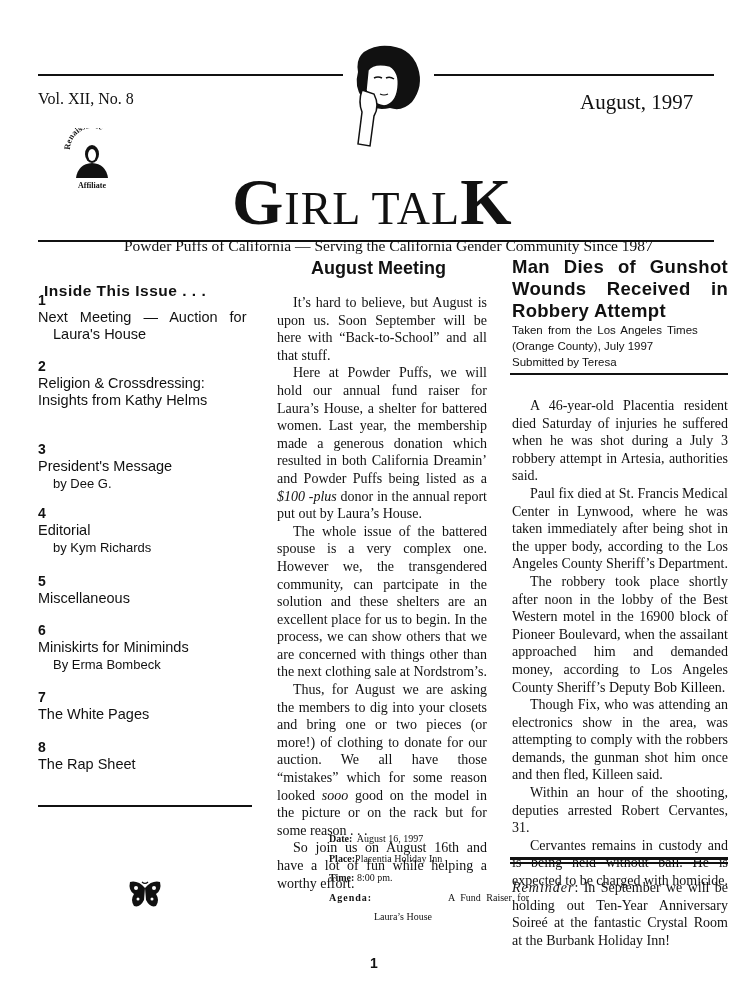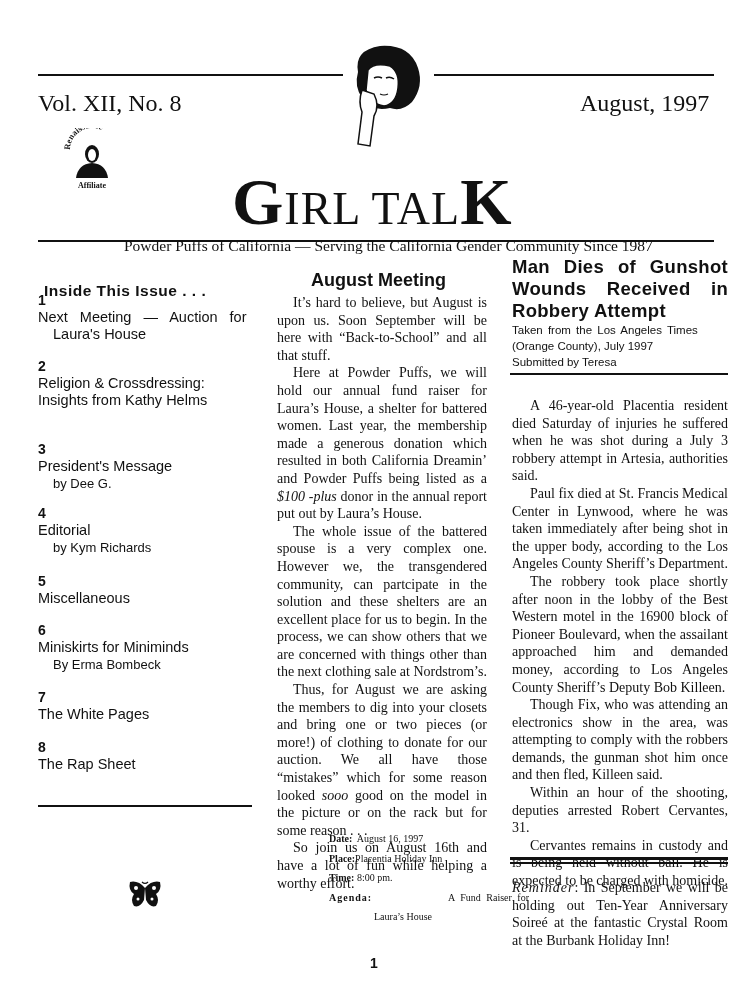--- a/index.html
+++ b/index.html
@@ -3,39 +3,39 @@
 <meta charset="utf-8">
 <style>
   html, body { margin: 0; padding: 0; background: #ffffff; }
   body { width: 751px; height: 1000px; position: relative; overflow: hidden; color: #111; font-family: "Liberation Serif", serif; }
   .abs { position: absolute; }
   .rule { position: absolute; background: #111; height: 2px; }
   .serif { font-family: "Liberation Serif", serif; }
   .sans { font-family: "Liberation Sans", sans-serif; margin-top: 24px; }
 
   
-  #vol { left: 38px; top: 90px; font-size: 24px; }
-  #date { left: 580px; top: 90px; font-size: 24px; }
+  #vol { left: 38px; top: 90px; font-size: 16px; }
+  #date { left: 580px; top: 90px; font-size: 21px; }
   #masthead { left: 232px; top: 150px; font-size: 46px; letter-spacing: 1px; font-weight: normal; line-height: 1; margin-top: 19px; }
   #masthead .big { font-size: 66px; font-weight: bold; }
   #masthead .k { font-size: 66px; font-weight: bold; }
   #tagline { left: 124px; top: 229px; font-size: 15.5px; margin-top: 8px; }
   #mona { left: 62px; top: 128px; width: 60px; height: 64px; }
   #woman { left: 340px; top: 42px; width: 85px; height: 108px; }
 
   
   #toc-title { left: 44px; top: 258px; font-size: 15.5px; font-weight: bold; letter-spacing: 0.5px; }
   .toc-item { position: absolute; left: 38px; width: 215px; font-family: "Liberation Sans", sans-serif; font-size: 14.5px; line-height: 17px; }
   .toc-num { font-weight: bold; font-size: 14px; }
   .toc-by { padding-left: 15px; font-size: 13px; }
   .toc-indent { padding-left: 15px; }
   #butterfly { left: 128px; top: 880px; width: 34px; height: 30px; }
 
   
-  #meet-title { left: 311px; top: 258px; font-size: 18px; font-weight: bold; font-family: "Liberation Sans", sans-serif; margin-top: 12px; }
+  #meet-title { left: 311px; top: 258px; font-size: 18px; font-weight: bold; font-family: "Liberation Sans", sans-serif; }
   #meet-body { left: 277px; top: 294px; width: 210px; font-size: 14px; line-height: 17.6px; text-align: justify; }
   #meet-body p { margin: 0; text-indent: 16px; }
   #details { left: 293px; top: 829px; width: 200px; font-size: 10px; line-height: 19.5px; margin-left: 36px; }
   #details .lbl { font-weight: bold; }
   #details .agenda-l { font-weight: bold; letter-spacing: 1px; }
   #page-num { left: 370px; top: 955px; font-size: 14px; font-family: "Liberation Sans", sans-serif; font-weight: bold; }
 
   
   #news-title { left: 512px; top: 256px; width: 216px; font-family: "Liberation Sans", sans-serif; font-weight: bold; font-size: 18.5px; line-height: 22px; text-align: justify; text-align-last: left; letter-spacing: 0.3px; }
   #news-meta { left: 512px; top: 322px; width: 216px; font-family: "Liberation Sans", sans-serif; font-size: 11.5px; line-height: 16px; }

